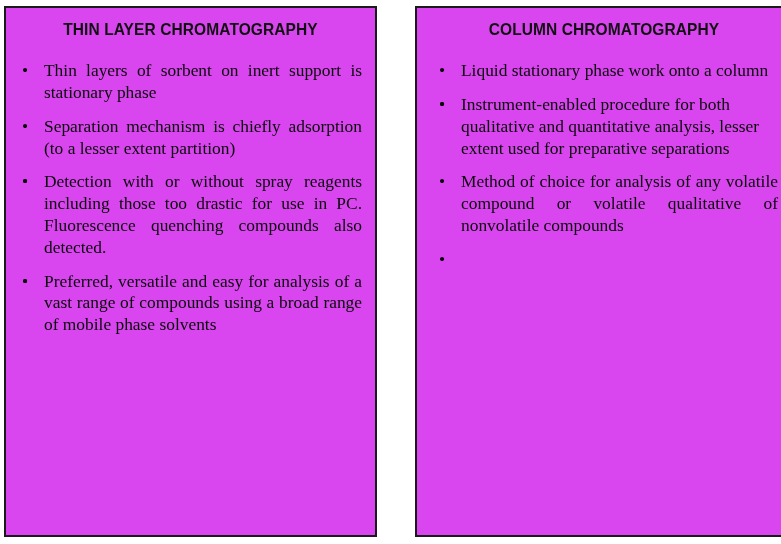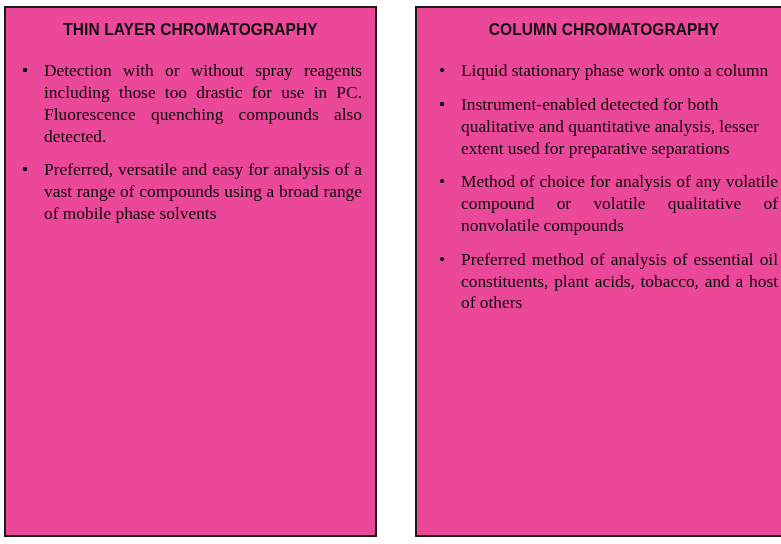--- a/index.html
+++ b/index.html
@@ -19,21 +19,21 @@
   .page {
     position: relative;
     width: 781px;
     height: 544px;
     box-sizing: border-box;
     background: #ffffff;
   }
 
   .panel {
     box-sizing: border-box;
-    background: #ec4899;
+    background: #d946ef;
     border: 2px solid #1a1a1a;
     overflow: hidden;
   }
 
   .panel-left {
     position: absolute;
     left: 4px;
     top: 6px;
     width: 373px;
     height: 531px;
@@ -125,23 +125,25 @@
 </head>
 <body>
 
 <div class="page">
 
   <section class="panel panel-left">
     <h2 class="panel-title">THIN LAYER CHROMATOGRAPHY</h2>
     <ul class="bullet-list">
       <li class="bullet-item">
         <span class="bullet-marker">•</span>
+        <span class="bullet-text">Thin layers of sorbent on inert support is stationary phase</span>
       </li>
       <li class="bullet-item">
         <span class="bullet-marker">•</span>
+        <span class="bullet-text">Separation mechanism is chiefly adsorption (to a lesser extent partition)</span>
       </li>
       <li class="bullet-item">
         <span class="bullet-marker">•</span>
       </li>
       <li class="bullet-item">
         <span class="bullet-marker">•</span>
         <span class="bullet-text">Detection with or without spray reagents including those too drastic for use in PC. Fluorescence quenching compounds also detected.</span>
       </li>
       <li class="bullet-item">
         <span class="bullet-marker">•</span>
@@ -158,26 +160,25 @@
     <ul class="bullet-list">
       <li class="bullet-item">
         <span class="bullet-marker">•</span>
         <span class="bullet-text">Liquid stationary phase work onto a column</span>
       </li>
       <li class="bullet-item">
         <span class="bullet-marker">•</span>
       </li>
       <li class="bullet-item left-align">
         <span class="bullet-marker">•</span>
-        <span class="bullet-text">Instrument-enabled detected for both qualitative and quantitative analysis, lesser extent used for preparative separations</span>
+        <span class="bullet-text">Instrument-enabled procedure for both qualitative and quantitative analysis, lesser extent used for preparative separations</span>
       </li>
       <li class="bullet-item">
         <span class="bullet-marker">•</span>
         <span class="bullet-text">Method of choice for analysis of any volatile compound or volatile qualitative of nonvolatile compounds</span>
       </li>
       <li class="bullet-item">
         <span class="bullet-marker">•</span>
-        <span class="bullet-text">Preferred method of analysis of essential oil constituents, plant acids, tobacco, and a host of others</span>
       </li>
     </ul>
   </section>
 
 </div>
 
 </body></html>

